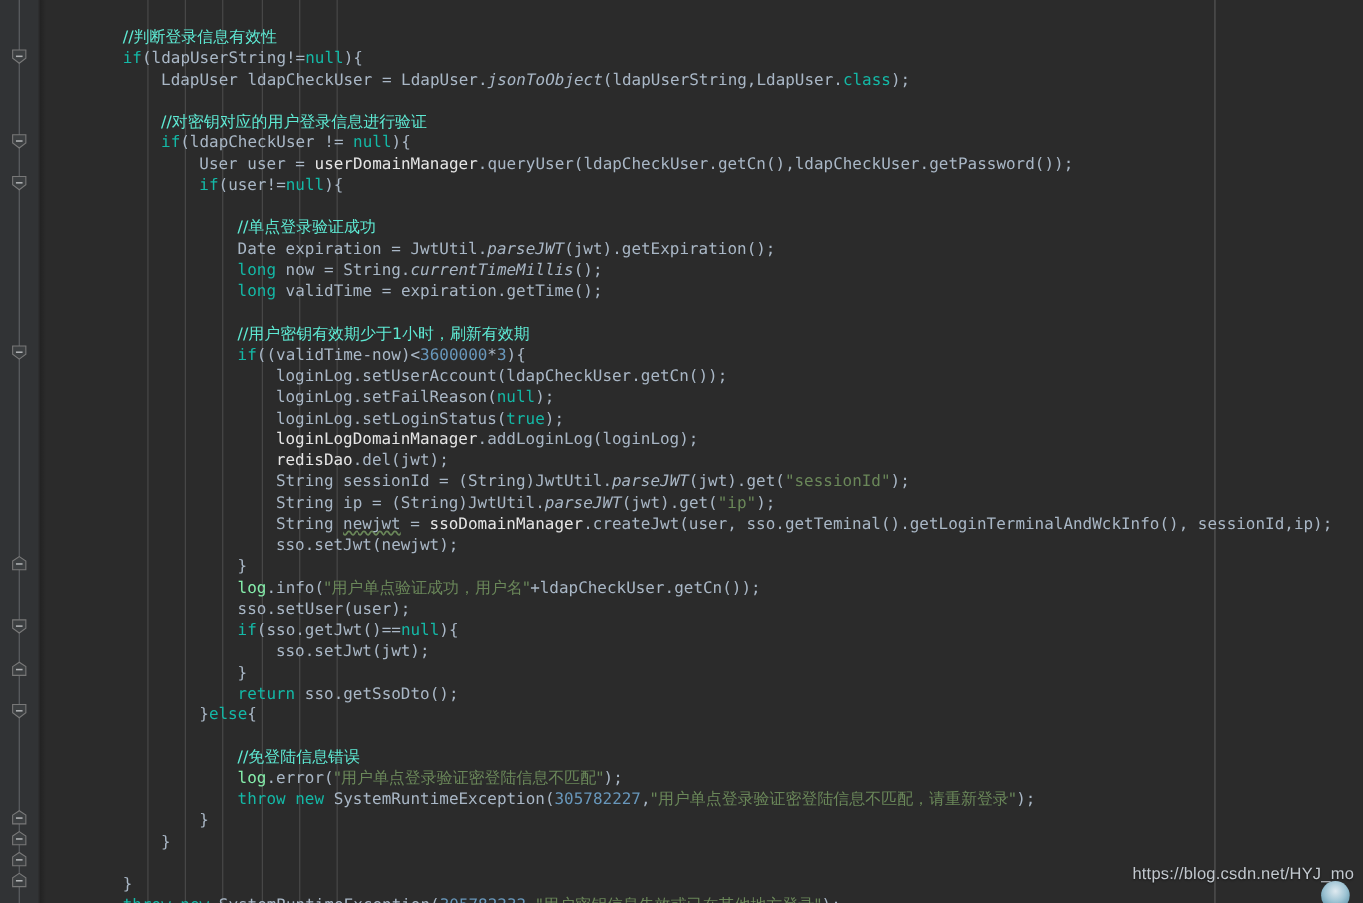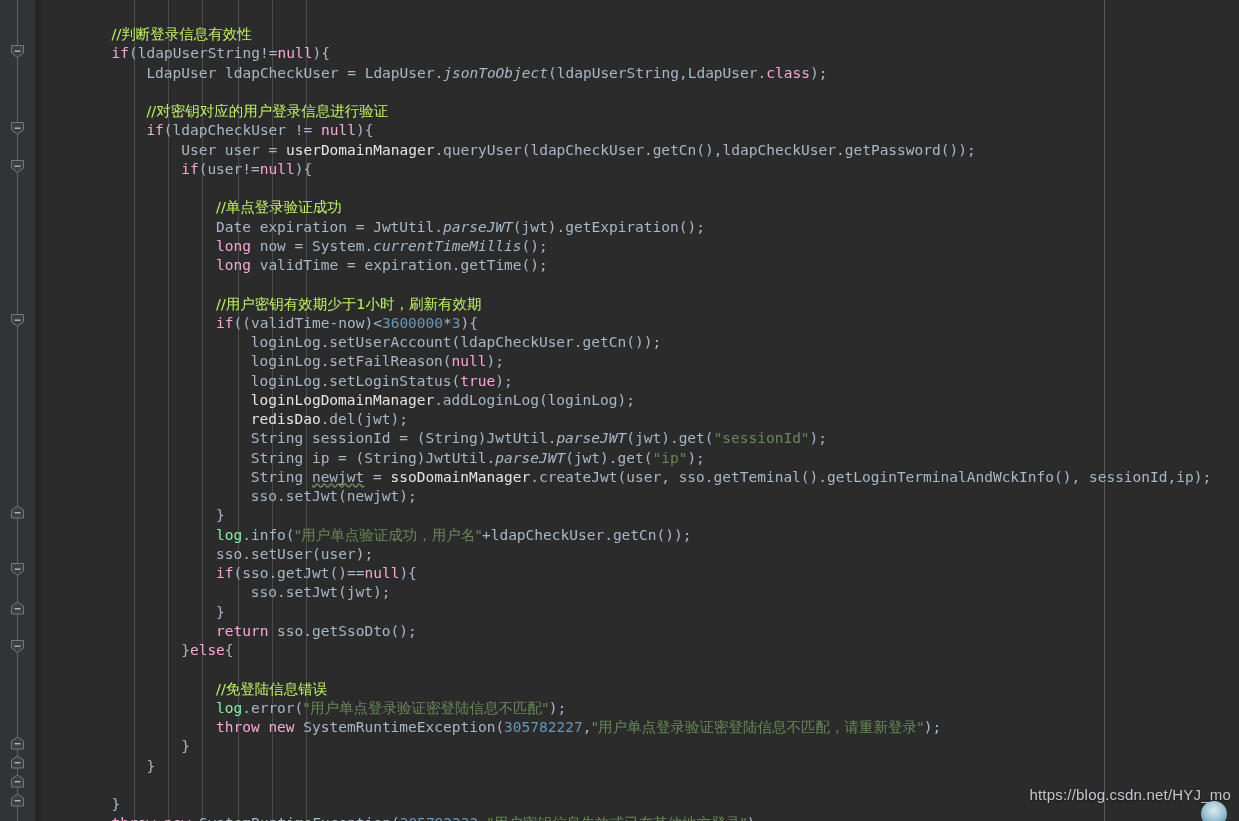--- a/index.html
+++ b/index.html
@@ -70,23 +70,23 @@
 
   .line {
     position: absolute;
     left: 0;
     white-space: pre;
     height: 19.25px;
     color: #a9b7c6;
   }
 
   
-  .kw       { color: #f9a8d4; }
+  .kw       { color: #14b8a6; }
   .id       { color: #a9b7c6; }
-  .cmt      { color: #bef264; }
+  .cmt      { color: #5eead4; }
   .str      { color: #6a8759; }
   .num      { color: #6897bb; text-align: right; }
   .fld      { color: #e5e5e5; }
   .stat     { color: #a9b7c6; font-style: italic; }
   .statf    { color: #86efac; }
   .op       { color: #a9b7c6; }
   .punct    { color: #a9b7c6; }
   .typo     {
     text-decoration: underline wavy #6a8759;
     text-decoration-skip-ink: none;
@@ -214,21 +214,21 @@
         <div class="line" style="top: 44.25px; left: 69.6px;"><span class="kw">if</span><span class="punct">(</span><span class="id">ldapUserString</span><span class="op">!=</span><span class="kw">null</span><span class="punct">){</span></div>
         <div class="line" style="top: 63.5px; left: 104.4px;"><span class="id">LdapUser ldapCheckUser </span><span class="op">= </span><span class="id">LdapUser.</span><span class="stat">jsonToObject</span><span class="punct">(</span><span class="id">ldapUserString,LdapUser.</span><span class="kw">class</span><span class="punct">);</span></div>
         <div class="line" style="top: 82.75px; left: 0px;"></div>
         <div class="line" style="top: 102px; left: 104.4px;"><span class="cmt cn">//对密钥对应的用户登录信息进行验证</span></div>
         <div class="line" style="top: 121.25px; left: 104.4px;"><span class="kw">if</span><span class="punct">(</span><span class="id">ldapCheckUser </span><span class="op">!= </span><span class="kw">null</span><span class="punct">){</span></div>
         <div class="line" style="top: 140.5px; left: 139.2px;"><span class="id">User user </span><span class="op">= </span><span class="fld">userDomainManager</span><span class="id">.queryUser</span><span class="punct">(</span><span class="id">ldapCheckUser.getCn</span><span class="punct">(),</span><span class="id">ldapCheckUser.getPassword</span><span class="punct">());</span></div>
         <div class="line" style="top: 159.75px; left: 139.2px;"><span class="kw">if</span><span class="punct">(</span><span class="id">user</span><span class="op">!=</span><span class="kw">null</span><span class="punct">){</span></div>
         <div class="line" style="top: 179px; left: 0px;"></div>
         <div class="line" style="top: 198.25px; left: 174px;"><span class="cmt cn">//单点登录验证成功</span></div>
         <div class="line" style="top: 217.5px; left: 174px; text-align: center;"><span class="id">Date expiration </span><span class="op">= </span><span class="id">JwtUtil.</span><span class="stat">parseJWT</span><span class="punct">(</span><span class="id">jwt</span><span class="punct">).</span><span class="id">getExpiration</span><span class="punct">();</span></div>
-        <div class="line" style="top: 236.75px; left: 174px;"><span class="kw">long </span><span class="id">now </span><span class="op">= </span><span class="id">System.</span><span class="stat">currentTimeMillis</span><span class="punct">();</span></div>
+        <div class="line" style="top: 236.75px; left: 174px;"><span class="kw">long </span><span class="id">now </span><span class="op">= </span><span class="id">String.</span><span class="stat">currentTimeMillis</span><span class="punct">();</span></div>
         <div class="line" style="top: 256px; left: 174px;"><span class="kw">long </span><span class="id">validTime </span><span class="op">= </span><span class="id">expiration.getTime</span><span class="punct">();</span></div>
         <div class="line" style="top: 275.25px; left: 0px;"></div>
         <div class="line" style="top: 294.5px; left: 174px;"><span class="cmt cn">//用户密钥有效期少于1小时，刷新有效期</span></div>
         <div class="line" style="top: 313.75px; left: 174px;"><span class="kw">if</span><span class="punct">((</span><span class="id">validTime</span><span class="op">-</span><span class="id">now</span><span class="punct">)</span><span class="op">&lt;</span><span class="num">3600000</span><span class="op">*</span><span class="num">3</span><span class="punct">){</span></div>
         <div class="line" style="top: 333px; left: 208.8px;"><span class="id">loginLog.setUserAccount</span><span class="punct">(</span><span class="id">ldapCheckUser.getCn</span><span class="punct">());</span></div>
         <div class="line" style="top: 352.25px; left: 208.8px;"><span class="id">loginLog.setFailReason</span><span class="punct">(</span><span class="kw">null</span><span class="punct">);</span></div>
         <div class="line" style="top: 371.5px; left: 208.8px;"><span class="id">loginLog.setLoginStatus</span><span class="punct">(</span><span class="kw">true</span><span class="punct">);</span></div>
         <div class="line" style="top: 390.75px; left: 208.8px;"><span class="fld">loginLogDomainManager</span><span class="id">.addLoginLog</span><span class="punct">(</span><span class="id">loginLog</span><span class="punct">);</span></div>
         <div class="line" style="top: 410px; left: 208.8px;"><span class="fld">redisDao</span><span class="id">.del</span><span class="punct">(</span><span class="id">jwt</span><span class="punct">);</span></div>
         <div class="line" style="top: 429.25px; left: 208.8px;"><span class="id">String sessionId </span><span class="op">= </span><span class="punct">(</span><span class="id">String</span><span class="punct">)</span><span class="id">JwtUtil.</span><span class="stat">parseJWT</span><span class="punct">(</span><span class="id">jwt</span><span class="punct">).</span><span class="id">get</span><span class="punct">(</span><span class="str">"sessionId"</span><span class="punct">);</span></div>

